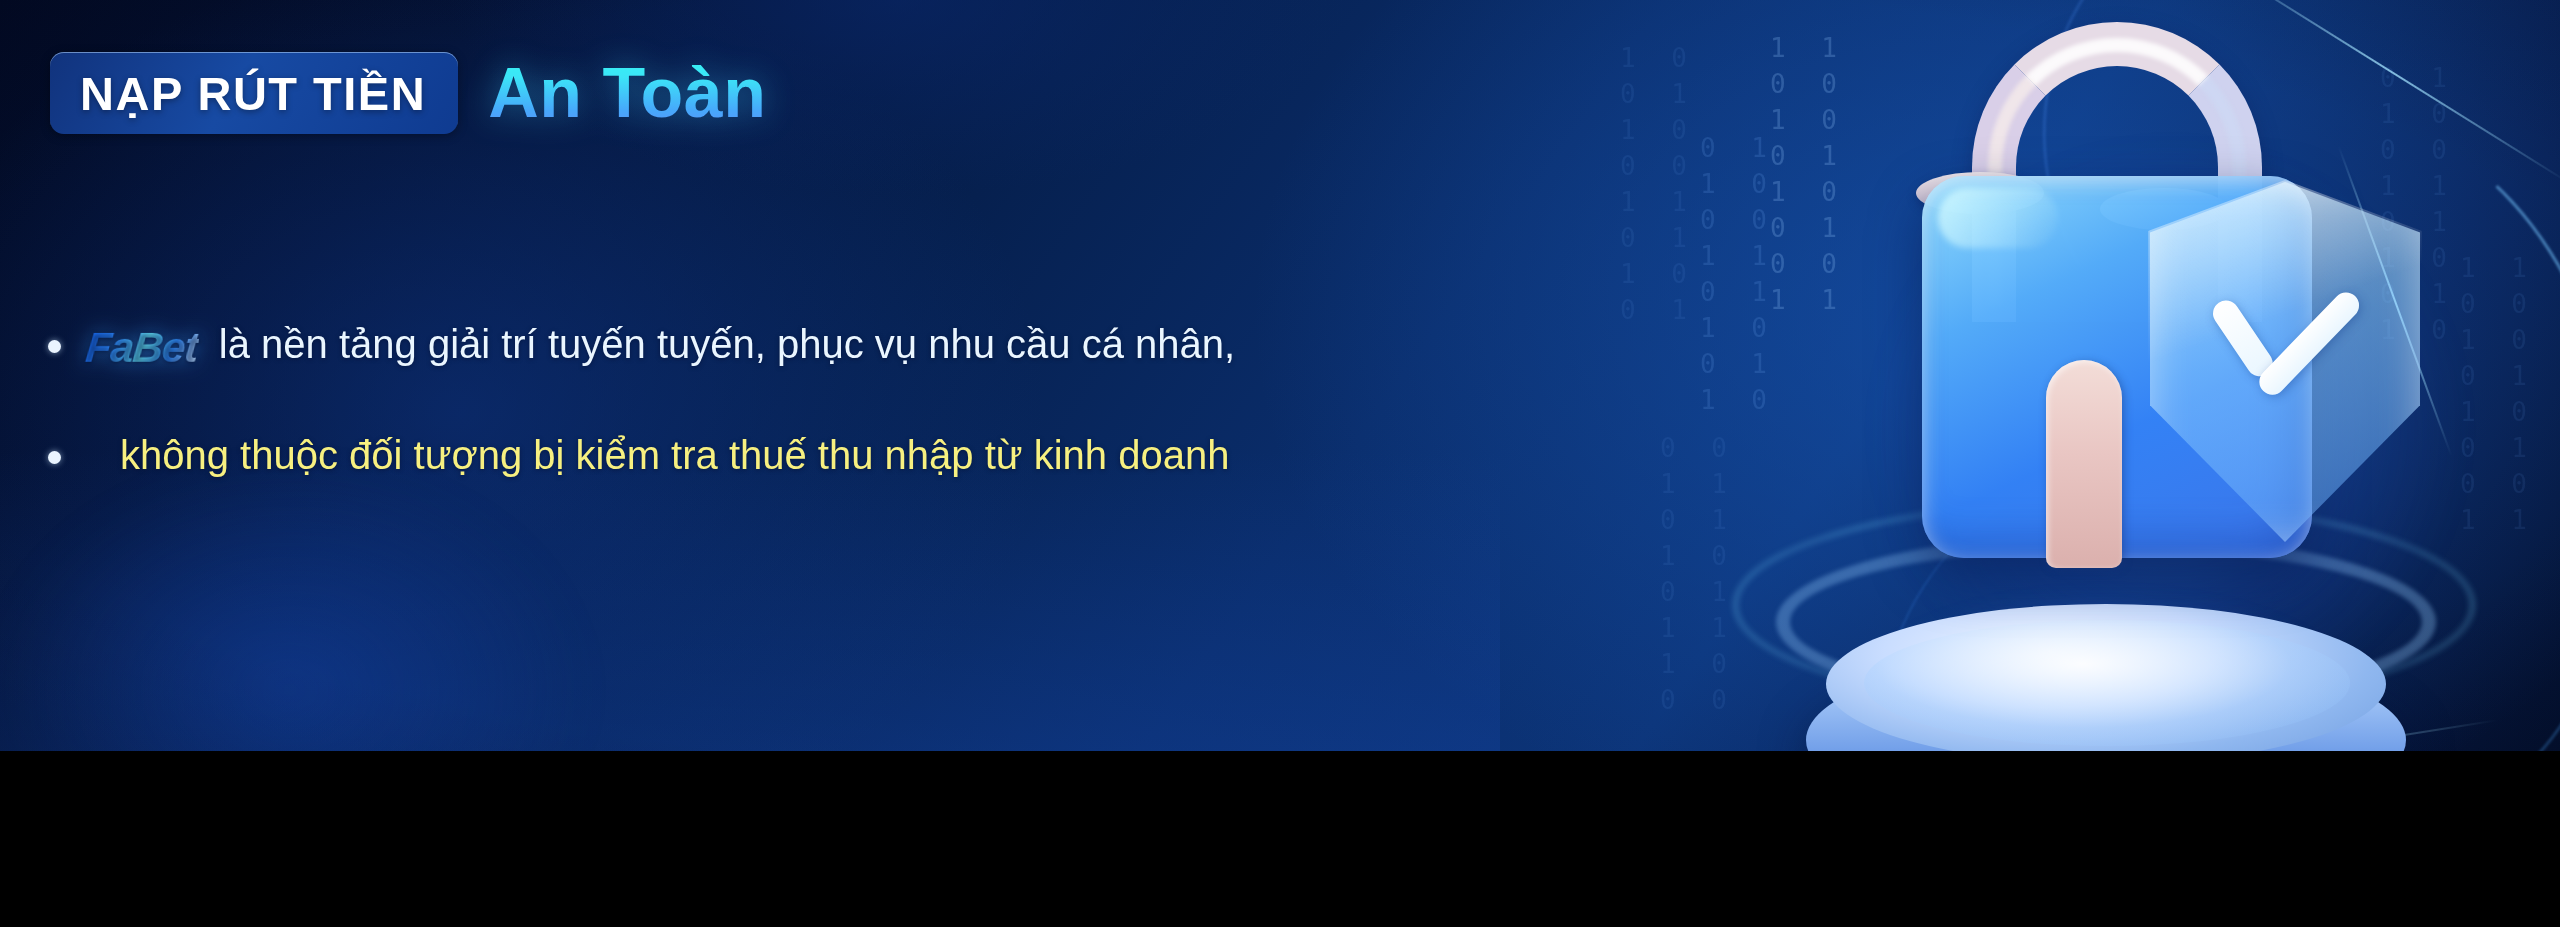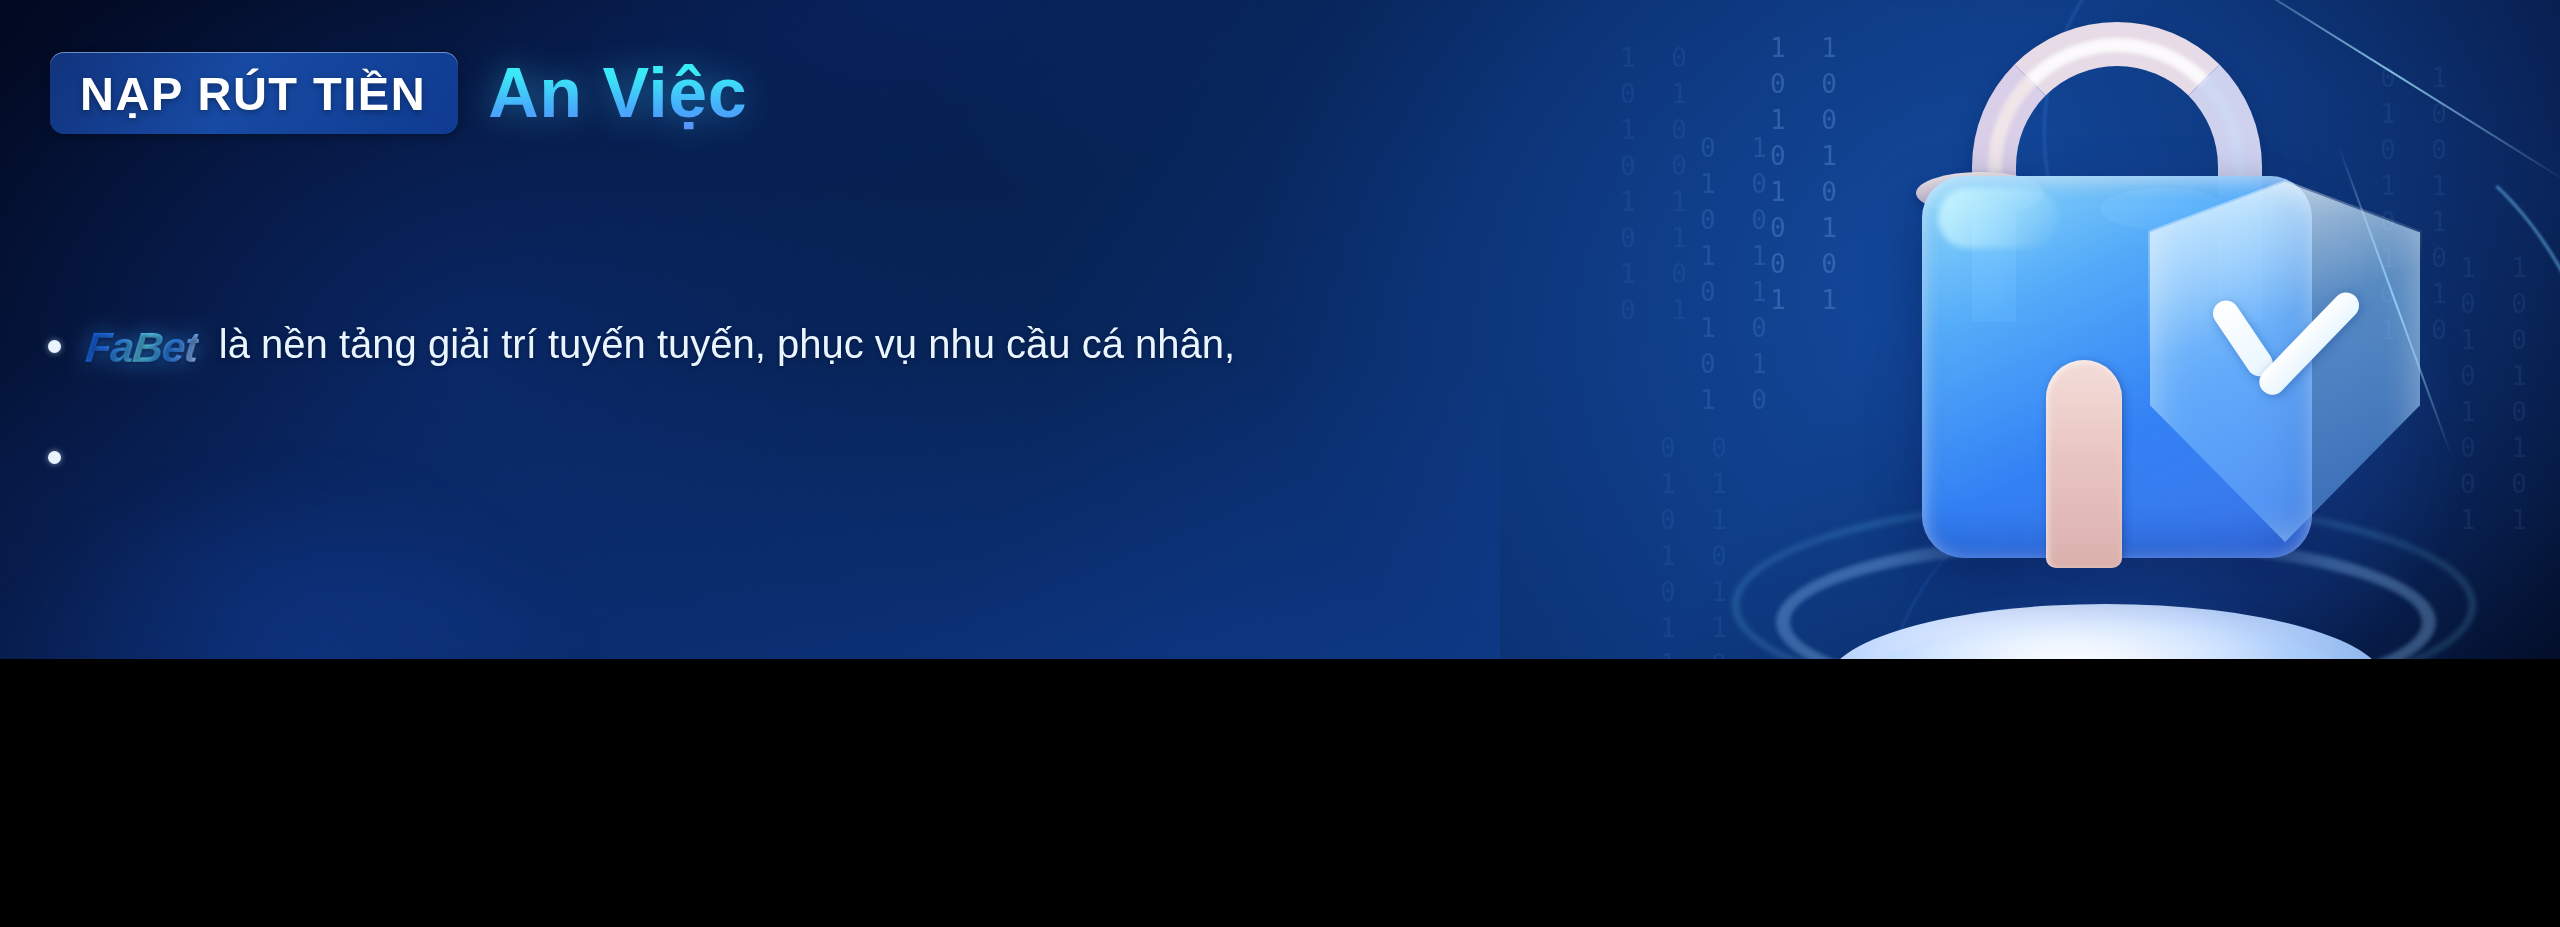--- a/index.html
+++ b/index.html
@@ -1,19 +1,19 @@
 <!DOCTYPE html>
 <html><head>
 <meta charset="utf-8">
 <style>
   html,body{margin:0;padding:0;background:#000;}
   *{box-sizing:border-box;}
   .stage{
     position:relative;
-    width:2560px;height:659px;
+    width:2560px;height:751px;
     overflow:hidden;
     font-family:"Liberation Sans","DejaVu Sans",sans-serif;
     background:
       radial-gradient(1200px 900px at 78% 42%, rgba(25,92,190,.55) 0%, rgba(10,40,110,0) 62%),
       radial-gradient(900px 700px at 18% 55%, rgba(16,60,150,.45) 0%, rgba(6,25,80,0) 65%),
       linear-gradient(125deg,#020a24 0%,#041234 16%,#06204f 36%,#0a2d6b 54%,#0c3478 70%,#081f52 86%,#03102e 100%);
   }
 
   
   .bg-deco{position:absolute;inset:0;pointer-events:none;}
@@ -342,36 +342,37 @@
     <div class="sheen"></div>
     <div class="vignette"></div>
   </div>
 
   <div class="copy">
 
     <div class="headline-row row1">
       <span class="badge-outline">
         <span class="t">NẠP RÚT TIỀN</span>
       </span>
-      <span class="grad-word">An Việc</span>
+      <span class="grad-word">An Toàn</span>
     </div>
 
 
     <div class="bullets">
 
       <div class="bullet">
         <span class="dot"></span>
         <div class="bline">
           <div class="l-white"><span class="brand">FaBet</span><span> là nền tảng giải trí tuyến tuyến, phục vụ nhu cầu cá nhân,</span></div>
         </div>
       </div>
 
       <div class="bullet" style="margin-top:54px;">
         <span class="dot"></span>
         <div class="bline">
+          <div class="l-yellow indent2">không thuộc đối tượng bị kiểm tra thuế thu nhập từ kinh doanh</div>
         </div>
       </div>
 
     </div>
   </div>
 
   <div class="lock-scene">
     <div class="ped-glow"></div>
     <div class="ped-halo"></div>
     <div class="ped-disc"></div>

